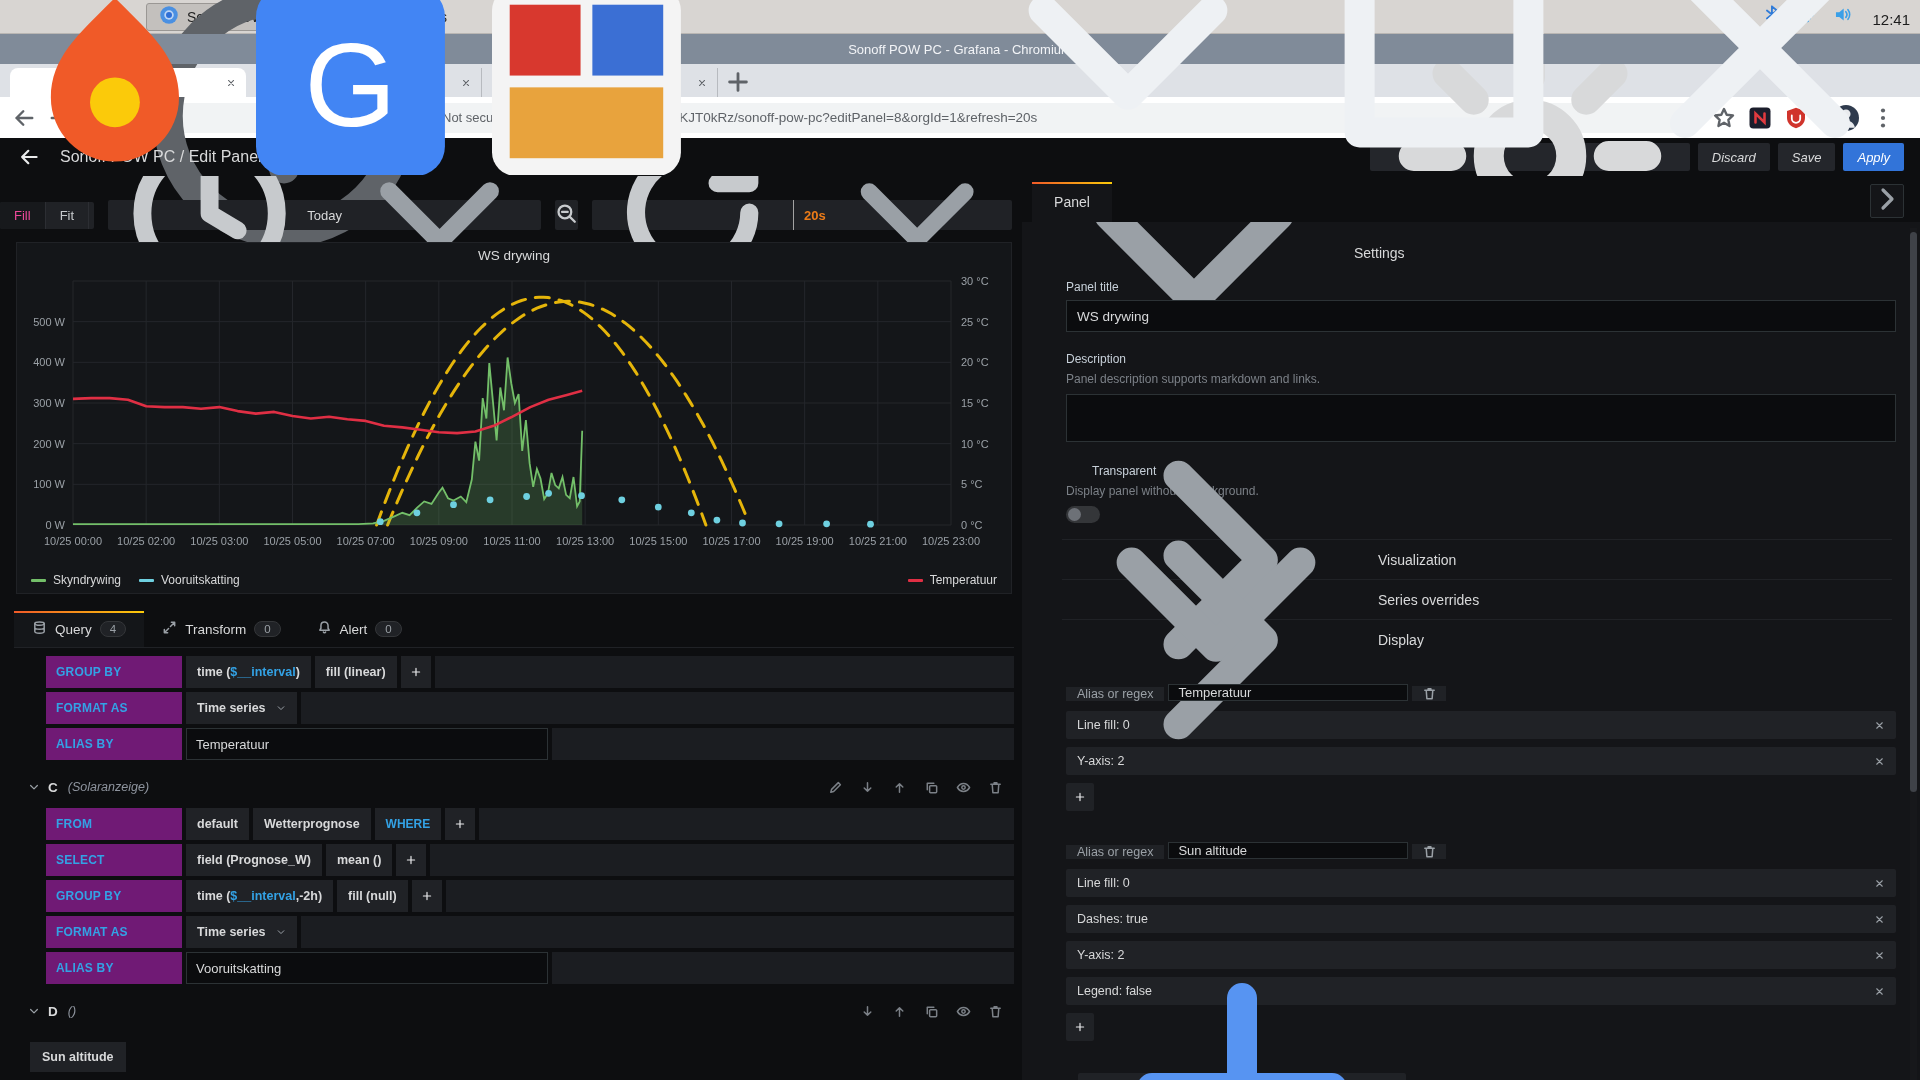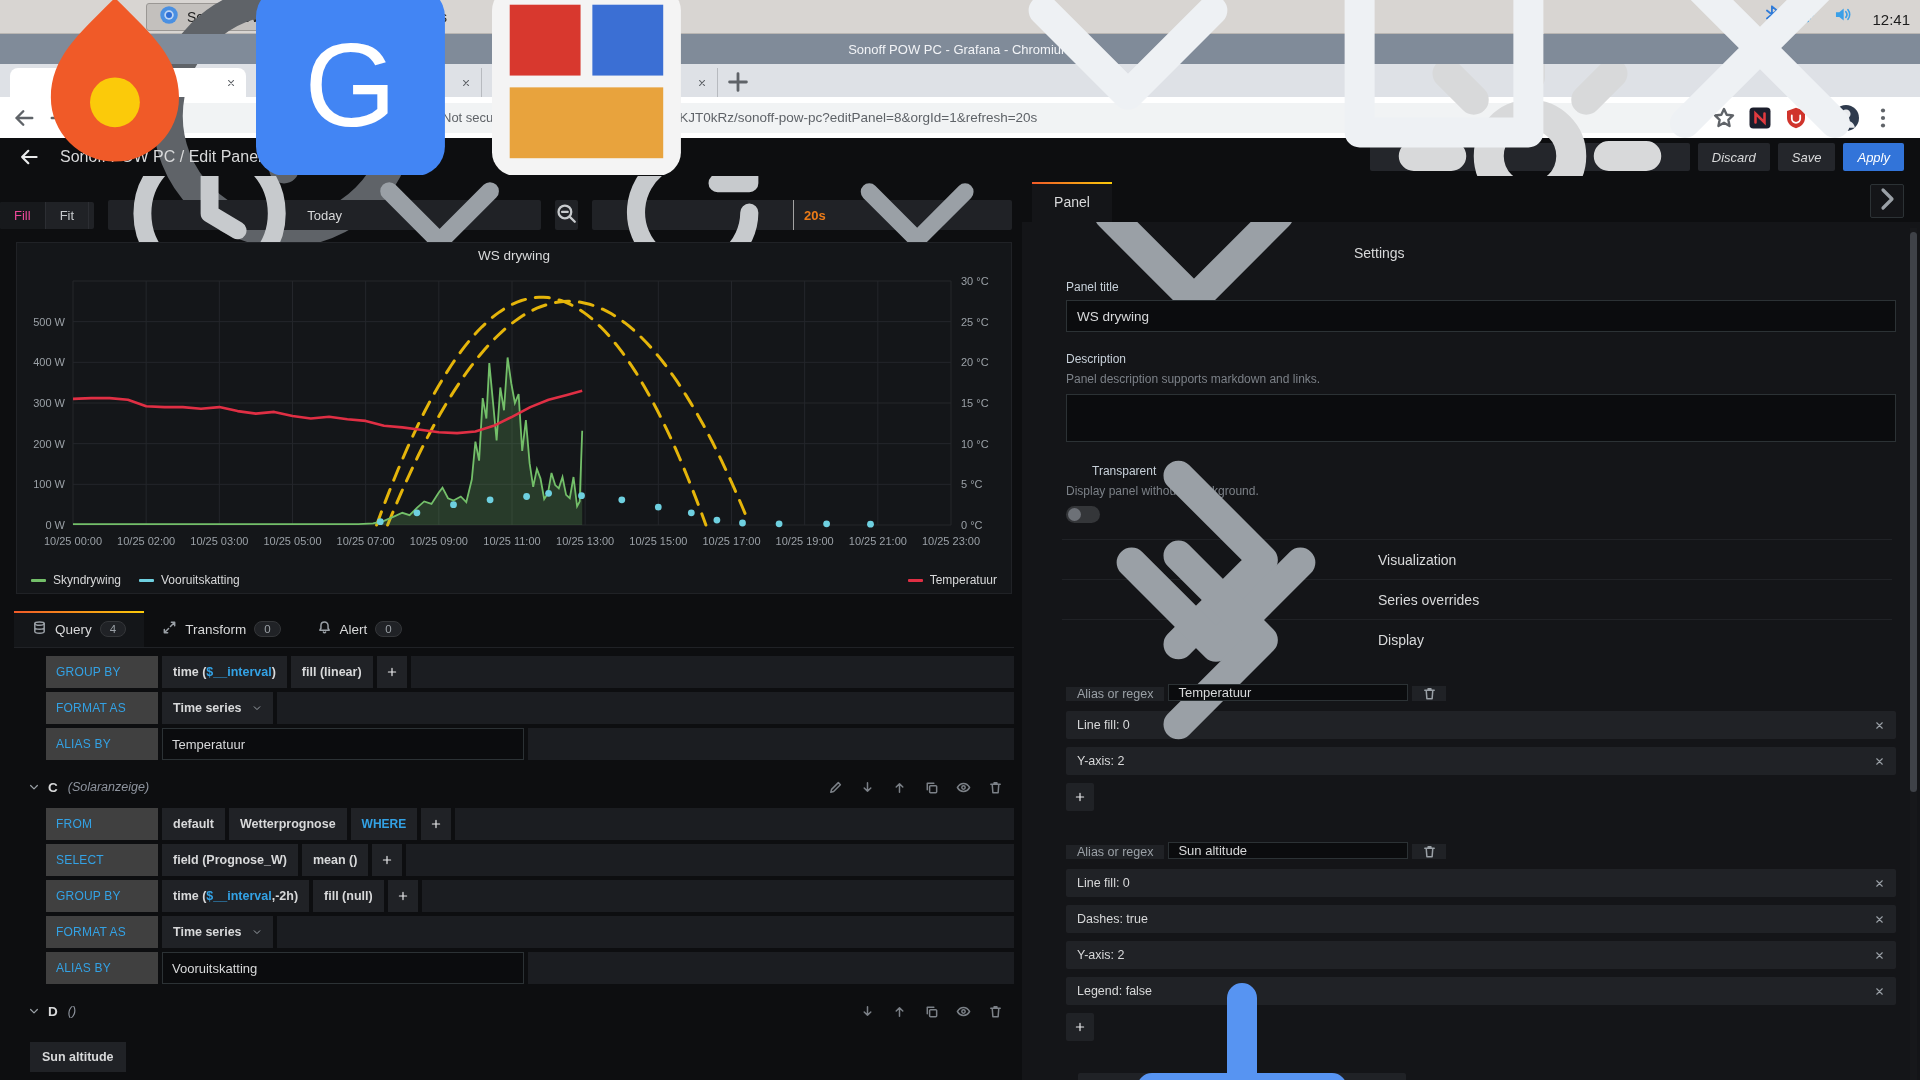--- a/index.html
+++ b/index.html
@@ -103,21 +103,21 @@
   .query-tabs{margin:16px 8px 0 14px;display:flex;align-items:flex-end;border-bottom:1px solid #202226;height:38px;}
   .qtab{display:flex;align-items:center;gap:8px;padding:0 18px;height:36px;font-size:13.5px;color:#d8d9da;position:relative;}
   .qtab svg{width:15px;height:15px;color:#9aa0a6;}
   .qtab.active{background:#141619;}
   .qtab.active::before{content:"";position:absolute;left:0;right:0;top:0;height:2px;
     background:linear-gradient(90deg,#f05a28,#fbca0a);}
   .qbadge{padding:1px 9px;border-radius:10px;background:#202226;border:1px solid #343639;
     color:#9aa0a6;font-size:11.5px;}
   .query-rows{margin:8px 8px 0 14px;}
   .q-row{display:flex;gap:4px;margin-bottom:4px;height:32px;margin-left:32px;}
-  .q-label{width:112px;background:#404040;color:#33a2e5;font-size:12px;font-weight:400;
+  .q-label{width:136px;background:#701a75;color:#33a2e5;font-size:12px;font-weight:700;
     display:flex;align-items:center;padding:0 10px;flex:0 0 auto;letter-spacing:.2px;}
   .q-chip{background:#202226;color:#d8d9da;font-size:12.5px;font-weight:600;display:flex;align-items:center;
     padding:0 11px;white-space:nowrap;}
   .q-chip .blue{color:#33a2e5;}
   .q-chip.key{color:#33a2e5;font-weight:700;font-size:12px;}
   .q-chip.plus{padding:0 9px;color:#e9eaeb;}
   .q-chip.plus svg{width:12px;height:12px;}
   .q-chip.select{gap:10px;}
   .q-chip.select svg{width:10px;height:10px;color:#9aa0a6;}
   .q-fill{flex:1;background:#1b1d21;}

